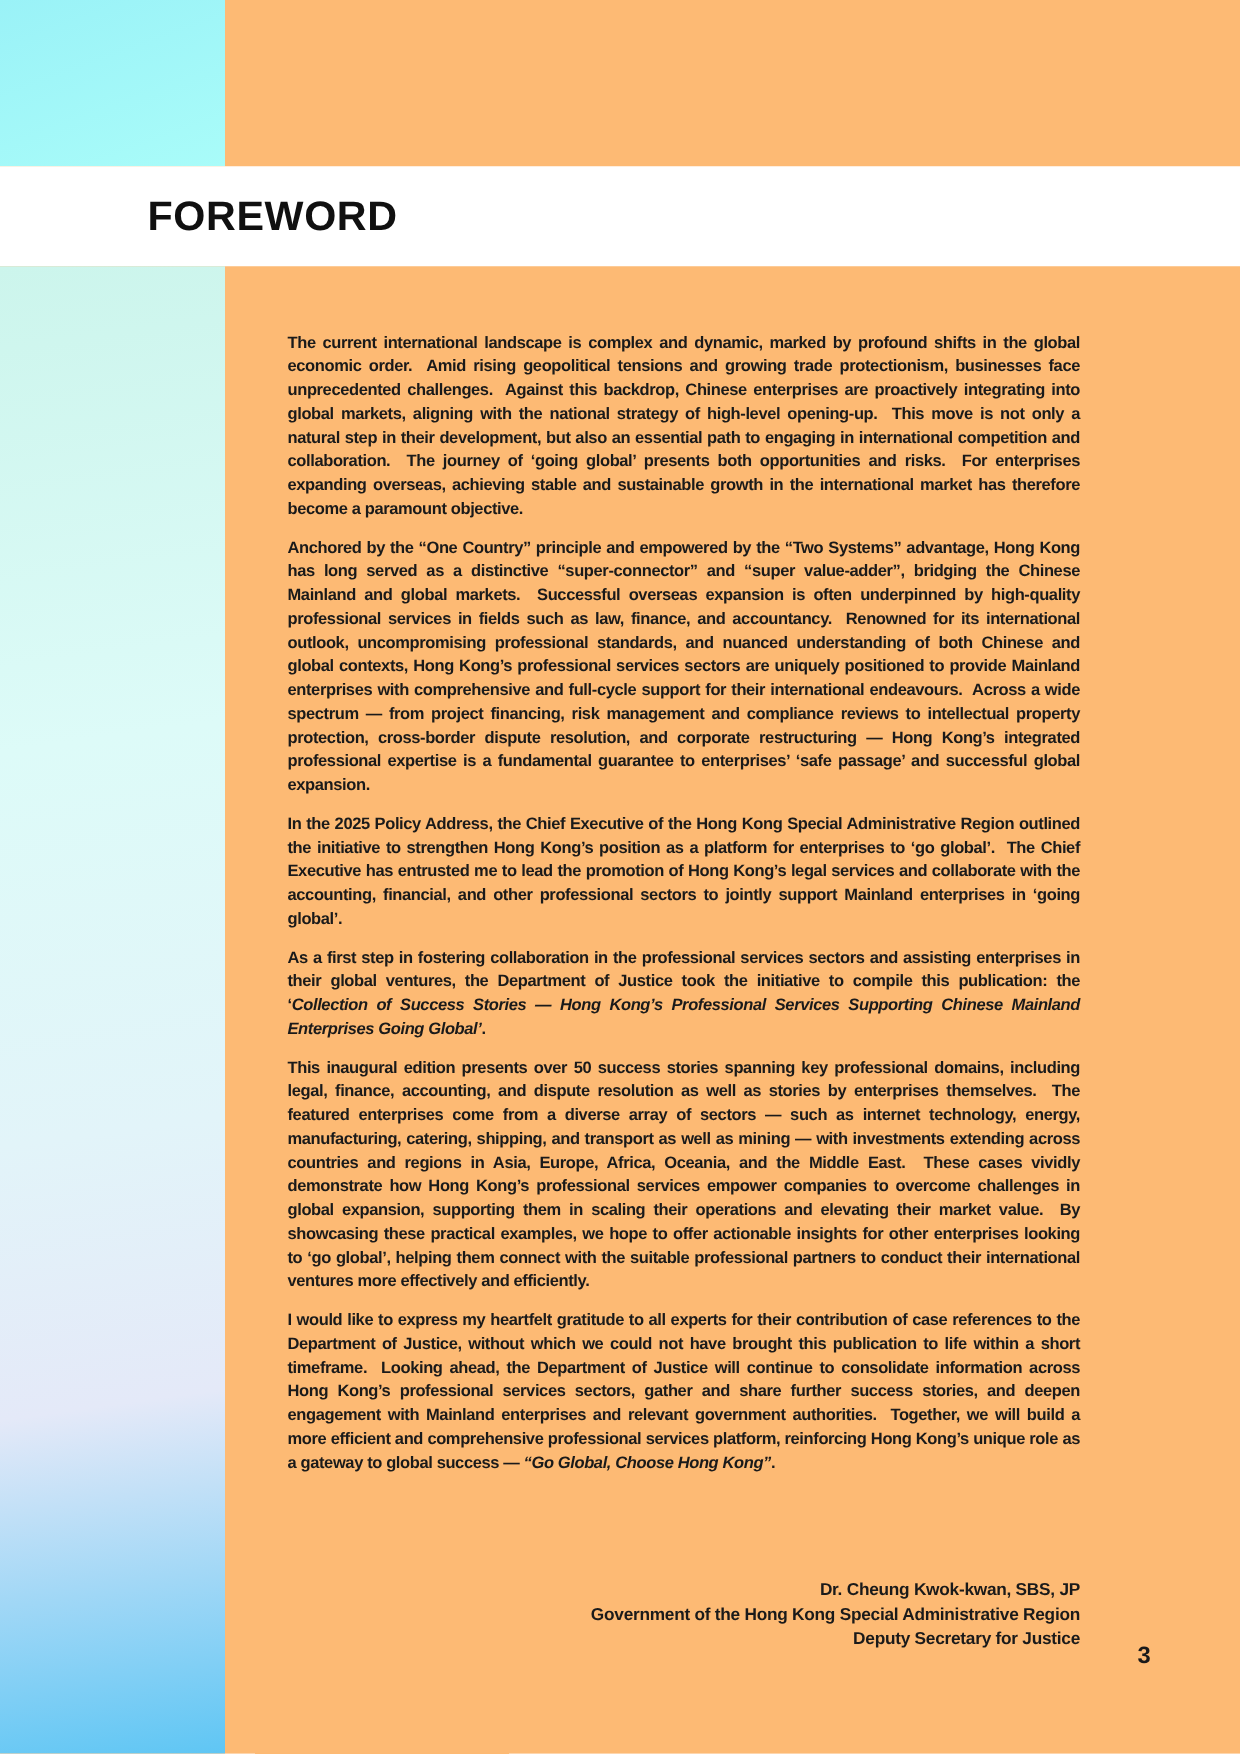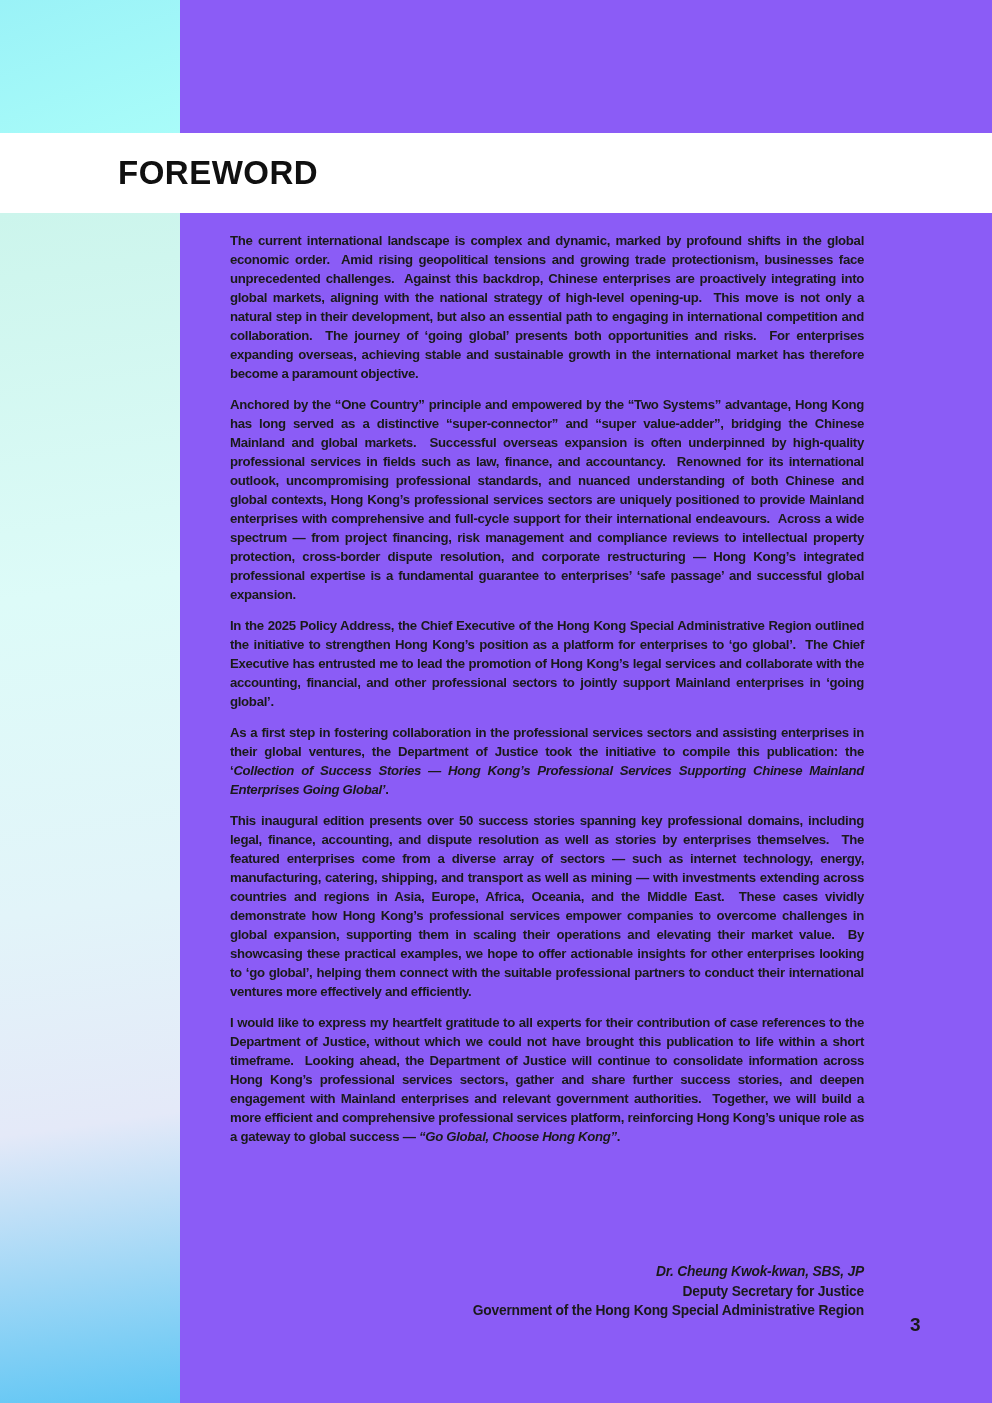--- a/index.html
+++ b/index.html
@@ -3,21 +3,21 @@
 <meta charset="utf-8">
 <style>
   * { margin: 0; padding: 0; box-sizing: border-box; }
   html, body { background: #ffffff; }
   body { font-family: "Liberation Sans", sans-serif; }
 
   .page {
     position: relative;
     width: 992px;
     height: 1403px;
-    background: #8b5cf6;
+    background: #fdba74;
     overflow: hidden;
   }
 
   
   .top-block {
     position: absolute;
     left: 0; top: 0;
     width: 180px; height: 133px;
     background: linear-gradient(160deg, var(--top-block-start), var(--top-block-end));
   }
@@ -48,21 +48,21 @@
       var(--sidebar-top) 0%,
       var(--sidebar-mid) 32%,
       var(--sidebar-mid2) 58%,
       var(--sidebar-lavender) 76%,
       var(--sidebar-bottom) 100%);
   }
 
   
   .content {
     position: absolute;
-    left: 230px; top: 231px;
+    left: 230px; top: 264px;
     width: 634px;
     color: var(--text);
   }
   .content p {
     font-size: 13.2px;
     line-height: 19px;
     font-weight: 700;
     letter-spacing: -0.3px;
     text-align: justify;
     margin-bottom: 12px;
@@ -74,21 +74,21 @@
     position: absolute;
     right: 128px; top: 1262px;
     width: 620px;
     text-align: right;
     font-size: 13.8px;
     line-height: 19.5px;
     font-weight: 700;
     letter-spacing: -0.2px;
     color: var(--text);
   }
-  .signature .sig-name { font-style: italic; }
+  .signature .sig-name { }
 
   .page-number {
     position: absolute;
     left: 910px; top: 1314px;
     font-size: 19px;
     font-weight: 800;
     color: var(--text);
   }
 </style>
 </head>
@@ -108,19 +108,19 @@
       <p><span>The current international landscape is complex and dynamic, marked by profound shifts in the global economic order.&nbsp; Amid rising geopolitical tensions and growing trade protectionism, businesses face unprecedented challenges.&nbsp; Against this backdrop, Chinese enterprises are proactively integrating into global markets, aligning with the national strategy of high-level opening-up.&nbsp; This move is not only a natural step in their development, but also an essential path to engaging in international competition and collaboration.&nbsp; The journey of ‘going global’ presents both opportunities and risks.&nbsp; For enterprises expanding overseas, achieving stable and sustainable growth in the international market has therefore become a paramount objective.</span></p>
       <p><span>Anchored by the “One Country” principle and empowered by the “Two Systems” advantage, Hong Kong has long served as a distinctive “super-connector” and “super value-adder”, bridging the Chinese Mainland and global markets.&nbsp; Successful overseas expansion is often underpinned by high-quality professional services in fields such as law, finance, and accountancy.&nbsp; Renowned for its international outlook, uncompromising professional standards, and nuanced understanding of both Chinese and global contexts, Hong Kong’s professional services sectors are uniquely positioned to provide Mainland enterprises with comprehensive and full-cycle support for their international endeavours.&nbsp; Across a wide spectrum — from project financing, risk management and compliance reviews to intellectual property protection, cross-border dispute resolution, and corporate restructuring — Hong Kong’s integrated professional expertise is a fundamental guarantee to enterprises’ ‘safe passage’ and successful global expansion.</span></p>
       <p><span>In the 2025 Policy Address, the Chief Executive of the Hong Kong Special Administrative Region outlined the initiative to strengthen Hong Kong’s position as a platform for enterprises to ‘go global’.&nbsp; The Chief Executive has entrusted me to lead the promotion of Hong Kong’s legal services and collaborate with the accounting, financial, and other professional sectors to jointly support Mainland enterprises in ‘going global’.</span></p>
       <p><span>As a first step in fostering collaboration in the professional services sectors and assisting enterprises in their global ventures, the Department of Justice took the initiative to compile this publication: the ‘</span><em>Collection of Success Stories — Hong Kong’s Professional Services Supporting Chinese Mainland Enterprises Going Global’</em><span>.</span></p>
       <p><span>This inaugural edition presents over 50 success stories spanning key professional domains, including legal, finance, accounting, and dispute resolution as well as stories by enterprises themselves.&nbsp; The featured enterprises come from a diverse array of sectors — such as internet technology, energy, manufacturing, catering, shipping, and transport as well as mining — with investments extending across countries and regions in Asia, Europe, Africa, Oceania, and the Middle East.&nbsp; These cases vividly demonstrate how Hong Kong’s professional services empower companies to overcome challenges in global expansion, supporting them in scaling their operations and elevating their market value.&nbsp; By showcasing these practical examples, we hope to offer actionable insights for other enterprises looking to ‘go global’, helping them connect with the suitable professional partners to conduct their international ventures more effectively and efficiently.</span></p>
       <p><span>I would like to express my heartfelt gratitude to all experts for their contribution of case references to the Department of Justice, without which we could not have brought this publication to life within a short timeframe.&nbsp; Looking ahead, the Department of Justice will continue to consolidate information across Hong Kong’s professional services sectors, gather and share further success stories, and deepen engagement with Mainland enterprises and relevant government authorities.&nbsp; Together, we will build a more efficient and comprehensive professional services platform, reinforcing Hong Kong’s unique role as a gateway to global success — </span><em>“Go Global, Choose Hong Kong”</em><span>.</span></p>
     </main>
 
   <div class="signature">
     <div class="sig-name">Dr. Cheung Kwok-kwan, SBS, JP</div>
+    <div>Government of the Hong Kong Special Administrative Region</div>
     <div>Deputy Secretary for Justice</div>
-    <div>Government of the Hong Kong Special Administrative Region</div>
   </div>
 
   <div class="page-number">3</div>
 
 </div>
 
 </body></html>

